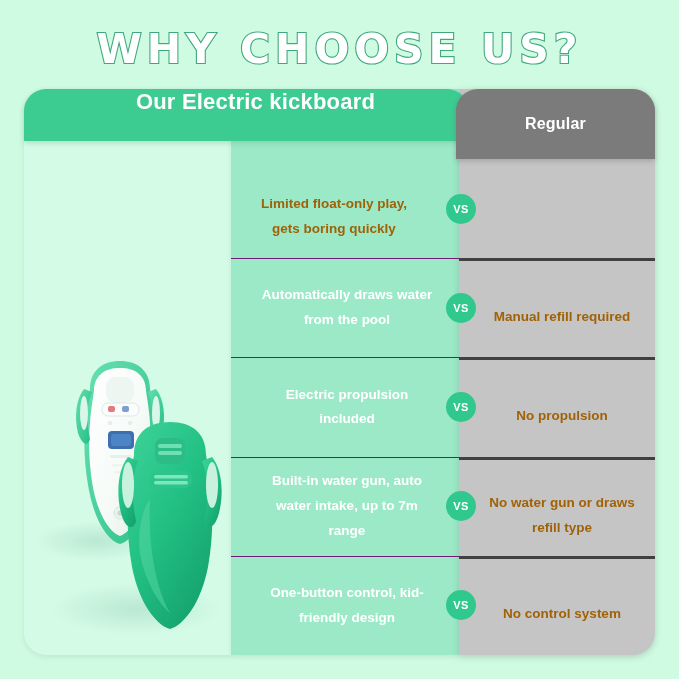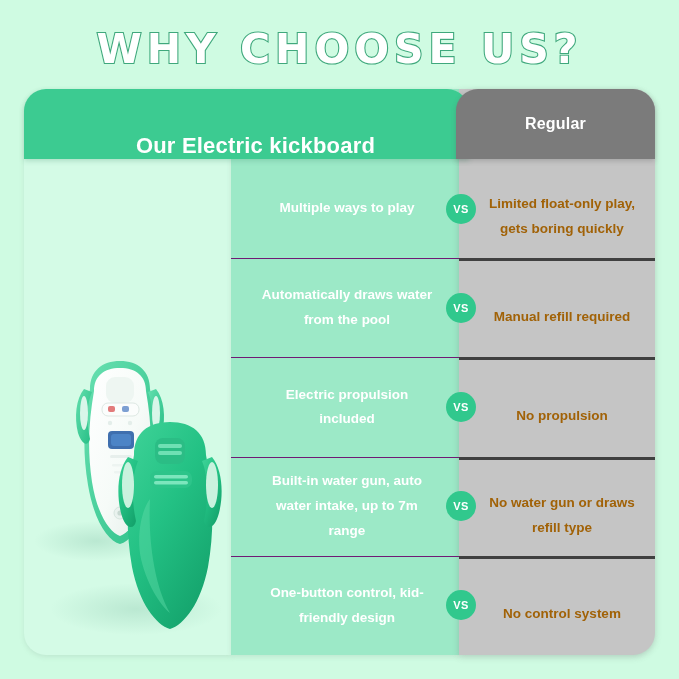--- a/index.html
+++ b/index.html
@@ -83,25 +83,25 @@
     border-radius: 0 22px 22px 0;
     box-shadow: 0 2px 6px rgba(110,110,110,0.30);
   }
 
   
   .head-green {
     position: absolute;
     left: 0;
     top: 0;
     width: 445px;
-    height: 70px;
+    height: 52px;
     background: #3ccb91;
     border-radius: 22px 22px 0 0;
     display: flex;
-    align-items: flex-end;
+    align-items: flex-start;
     justify-content: center;
     z-index: 3;
     box-shadow: 0 2px 5px rgba(60,140,105,0.25);
   }
   .head-green span {
     color: #ffffff;
     font-size: 22px;
     font-weight: bold;
     letter-spacing: 0.2px;
     padding-left: 18px;
@@ -325,21 +325,20 @@
   <div class="head-green">
     <span>Our Electric kickboard</span>
   </div>
   <div class="head-gray">
     <span>Regular</span>
   </div>
 
   <div class="rows">
 
     <div class="row">
-      <div class="cell-mid">Multiple ways to play</div>
       <div class="vs">VS</div>
       <div class="cell-gray">Limited float-only play, gets boring quickly</div>
     </div>
 
     <div class="row">
       <div class="cell-mid">Automatically draws water from the pool</div>
       <div class="vs">VS</div>
       <div class="cell-gray">Manual refill required</div>
     </div>
 

